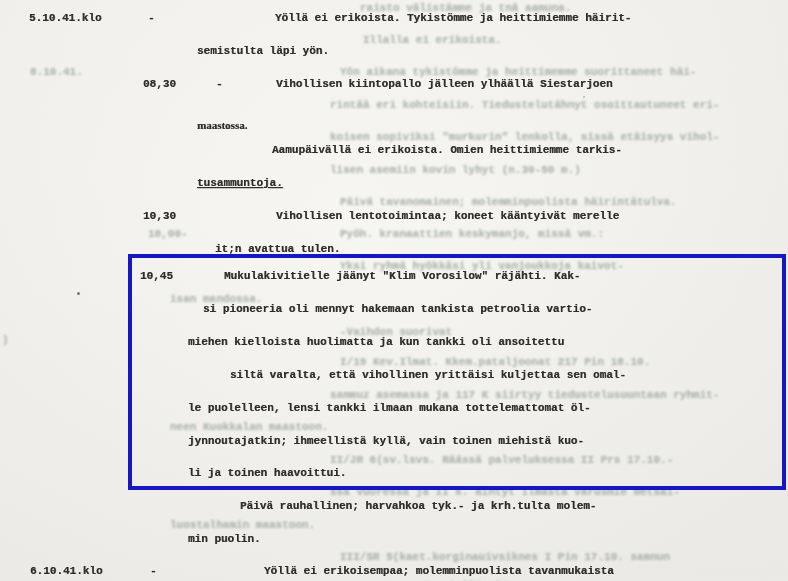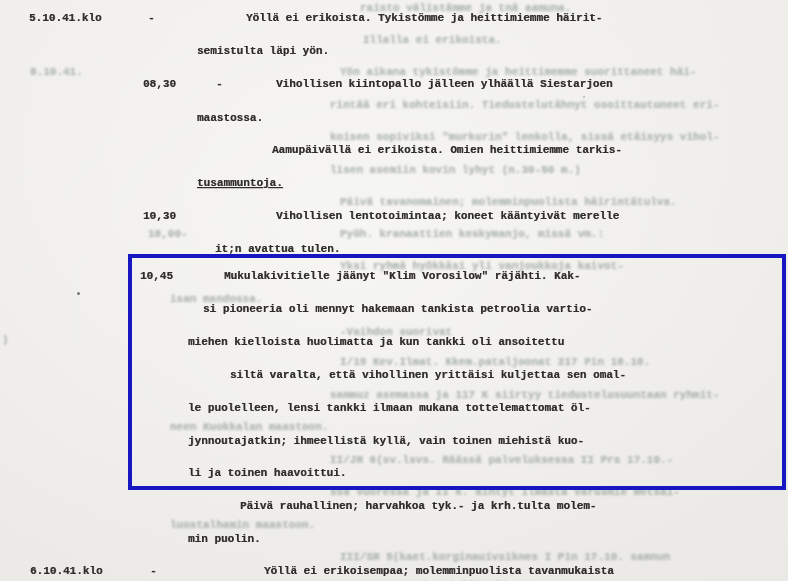--- a/index.html
+++ b/index.html
@@ -79,26 +79,26 @@
       <div class="line ghost" style="top: 482px; left: 330px;">ssa vuoressa ja II k. aintyt ilmasta varusmie metsäi-</div>
       <div class="line ghost" style="top: 515px; left: 170px;">luostalhamin maastoon.</div>
       <div class="line ghost" style="top: 547px; left: 340px;">III/SR 5(kaet.korginauivsiknes I Pin 17.10. samnun</div>
       <div class="line ghost" style="top: 576px; left: 330px;">ssa maastossa ja siellä oli</div>
       <div class="line ghost" style="top: 330px; left: 2px;">)</div>
     </div>
   <div class="highlight-box" style="border-color: rgb(23, 23, 194);"></div>
   <div>
       <div class="line ink" style="top: 8px; left: 29px;">5.10.41.klo</div>
       <div class="line ink" style="top: 8px; left: 148px;">-</div>
-      <div class="line ink" style="top: 8px; left: 246px; text-align: center;">Yöllä ei erikoista. Tykistömme ja heittimiemme häirit-</div>
+      <div class="line ink" style="top: 8px; left: 275px; text-align: center;">Yöllä ei erikoista. Tykistömme ja heittimiemme häirit-</div>
       <div class="line ink" style="top: 41px; left: 197px;">semistulta läpi yön.</div>
       <div class="line ink" style="top: 74px; left: 143px;">08,30</div>
       <div class="line ink" style="top: 74px; left: 216px;">-</div>
       <div class="line ink" style="top: 74px; left: 276px;">Vihollisen kiintopallo jälleen ylhäällä Siestarjoen</div>
-      <div class="line ink" style="top: 108px; left: 197px;">maastossa.</div>
+      <div class="line ink" style="top: 115px; left: 197px; font-family: Liberation Serif, serif;">maastossa.</div>
       <div class="line ink" style="top: 140px; left: 272px;">Aamupäivällä ei erikoista. Omien heittimiemme tarkis-</div>
       <div class="line ink" style="top: 173px; left: 197px; text-decoration: underline;">tusammuntoja.</div>
       <div class="line ink" style="top: 206px; left: 143px;">10,30</div>
       <div class="line ink" style="top: 206px; left: 276px;">Vihollisen lentotoimintaa; koneet kääntyivät merelle</div>
       <div class="line ink" style="top: 239px; left: 215px;">it;n avattua tulen.</div>
       <div class="line ink" style="top: 266px; left: 140px;">10,45</div>
       <div class="line ink" style="top: 266px; left: 224px;">Mukulakivitielle jäänyt "Klim Vorosilow" räjähti. Kak-</div>
       <div class="line ink" style="top: 299px; left: 188px; margin-left: 15px;">si pioneeria oli mennyt hakemaan tankista petroolia vartio-</div>
       <div class="line ink" style="top: 332px; left: 188px;">miehen kielloista huolimatta ja kun tankki oli ansoitettu</div>
       <div class="line ink" style="top: 365px; left: 188px; margin-left: 42px;">siltä varalta, että vihollinen yrittäisi kuljettaa sen omal-</div>

